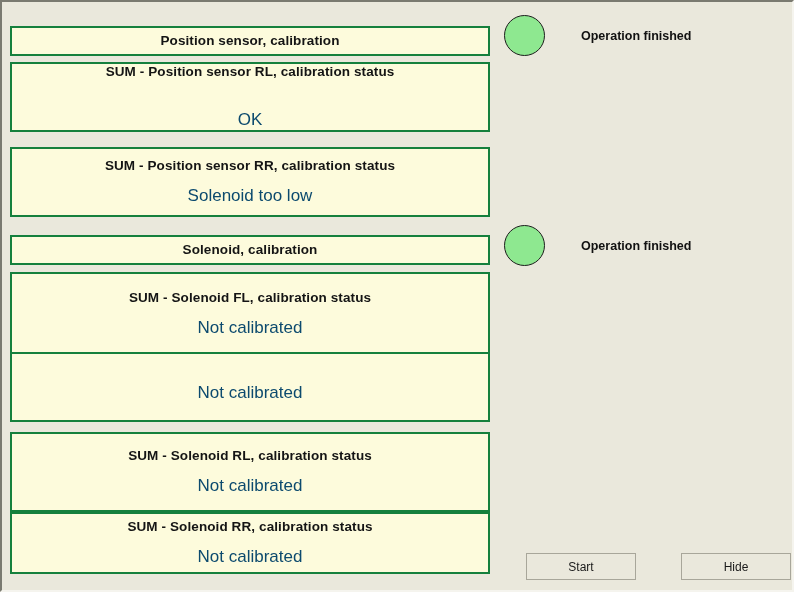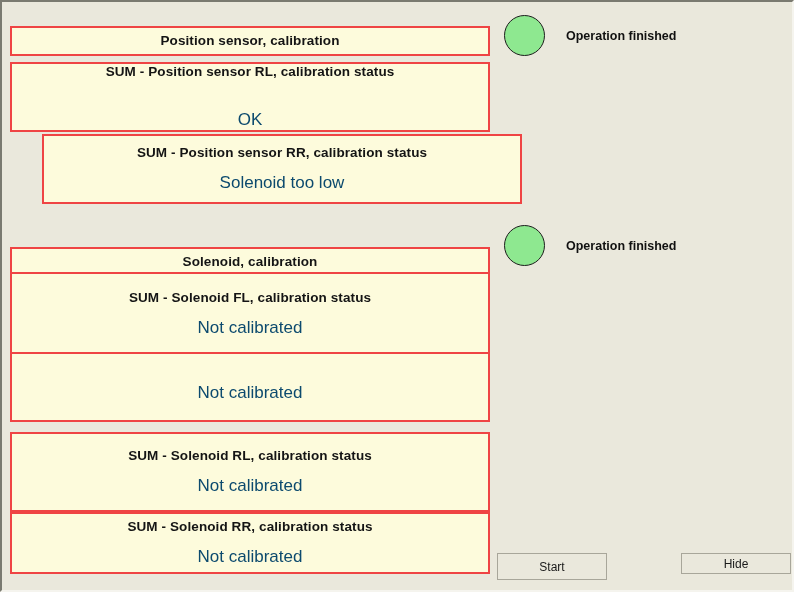--- a/index.html
+++ b/index.html
@@ -18,21 +18,21 @@
     border-top: 2px solid #7a7a70;
     border-left: 2px solid #7a7a70;
     border-right: 2px solid #f5f4ee;
     border-bottom: 2px solid #f5f4ee;
   }
   .panel {
     position: absolute;
     left: 8px;
     width: 480px;
     background: #fdfbdc;
-    border: 2px solid #ef4444;
+    border: 2px solid #15803d;
     box-sizing: border-box;
     display: flex;
     flex-direction: column;
     align-items: center;
     justify-content: center;
   }
   .panel.header-panel {
     justify-content: center;
   }
   .panel-title {
@@ -59,21 +59,21 @@
   .status-lamp {
     width: 41px;
     height: 41px;
     border-radius: 50%;
     background: #8ee890;
     border: 1px solid #1d1d1d;
     box-sizing: border-box;
     flex: none;
   }
   .status-text {
-    margin-left: 21px;
+    margin-left: 36px;
     font-size: 12.5px;
     font-weight: bold;
     color: #111111;
     white-space: nowrap;
   }
   .btn {
     position: absolute;
     background: #eae8dc;
     border: 1px solid #a8a69a;
     box-sizing: border-box;
@@ -99,26 +99,26 @@
   <div class="status-group" style="left:502px; top:13px;">
     <div class="status-lamp"></div>
     <div class="status-text">Operation finished</div>
   </div>
 
   <div class="panel" style="top:60px; height:70px;justify-content:space-between;">
     <div class="panel-title">SUM - Position sensor RL, calibration status</div>
     <div class="panel-value">OK</div>
   </div>
 
-  <div class="panel" style="top:132px; height:70px;margin-left:32px;">
+  <div class="panel" style="top:145px; height:70px;">
     <div class="panel-title">SUM - Position sensor RR, calibration status</div>
     <div class="panel-value">Solenoid too low</div>
   </div>
 
-  <div class="panel header-panel" style="top:233px; height:30px;margin-top:12px;">
+  <div class="panel header-panel" style="top:233px; height:30px;">
     <div class="panel-title">Solenoid, calibration</div>
   </div>
 
   <div class="status-group" style="left:502px; top:223px;">
     <div class="status-lamp"></div>
     <div class="status-text">Operation finished</div>
   </div>
 
   <div class="panel" style="top:270px; height:84px;">
     <div class="panel-title">SUM - Solenoid FL, calibration status</div>
@@ -132,17 +132,17 @@
   <div class="panel" style="top:430px; height:80px;">
     <div class="panel-title">SUM - Solenoid RL, calibration status</div>
     <div class="panel-value">Not calibrated</div>
   </div>
 
   <div class="panel" style="top:510px; height:62px;">
     <div class="panel-title">SUM - Solenoid RR, calibration status</div>
     <div class="panel-value">Not calibrated</div>
   </div>
 
-  <button class="btn" style="left:495px; top:551px; width:110px; height:27px;">Start</button>
+  <button class="btn" style="left:524px; top:551px; width:110px; height:27px;">Start</button>
 
-  <button class="btn" style="left:679px; top:551px; width:110px; height:21px;">Hide</button>
+  <button class="btn" style="left:679px; top:551px; width:110px; height:27px;">Hide</button>
 
 </div>
 
 </body></html>

